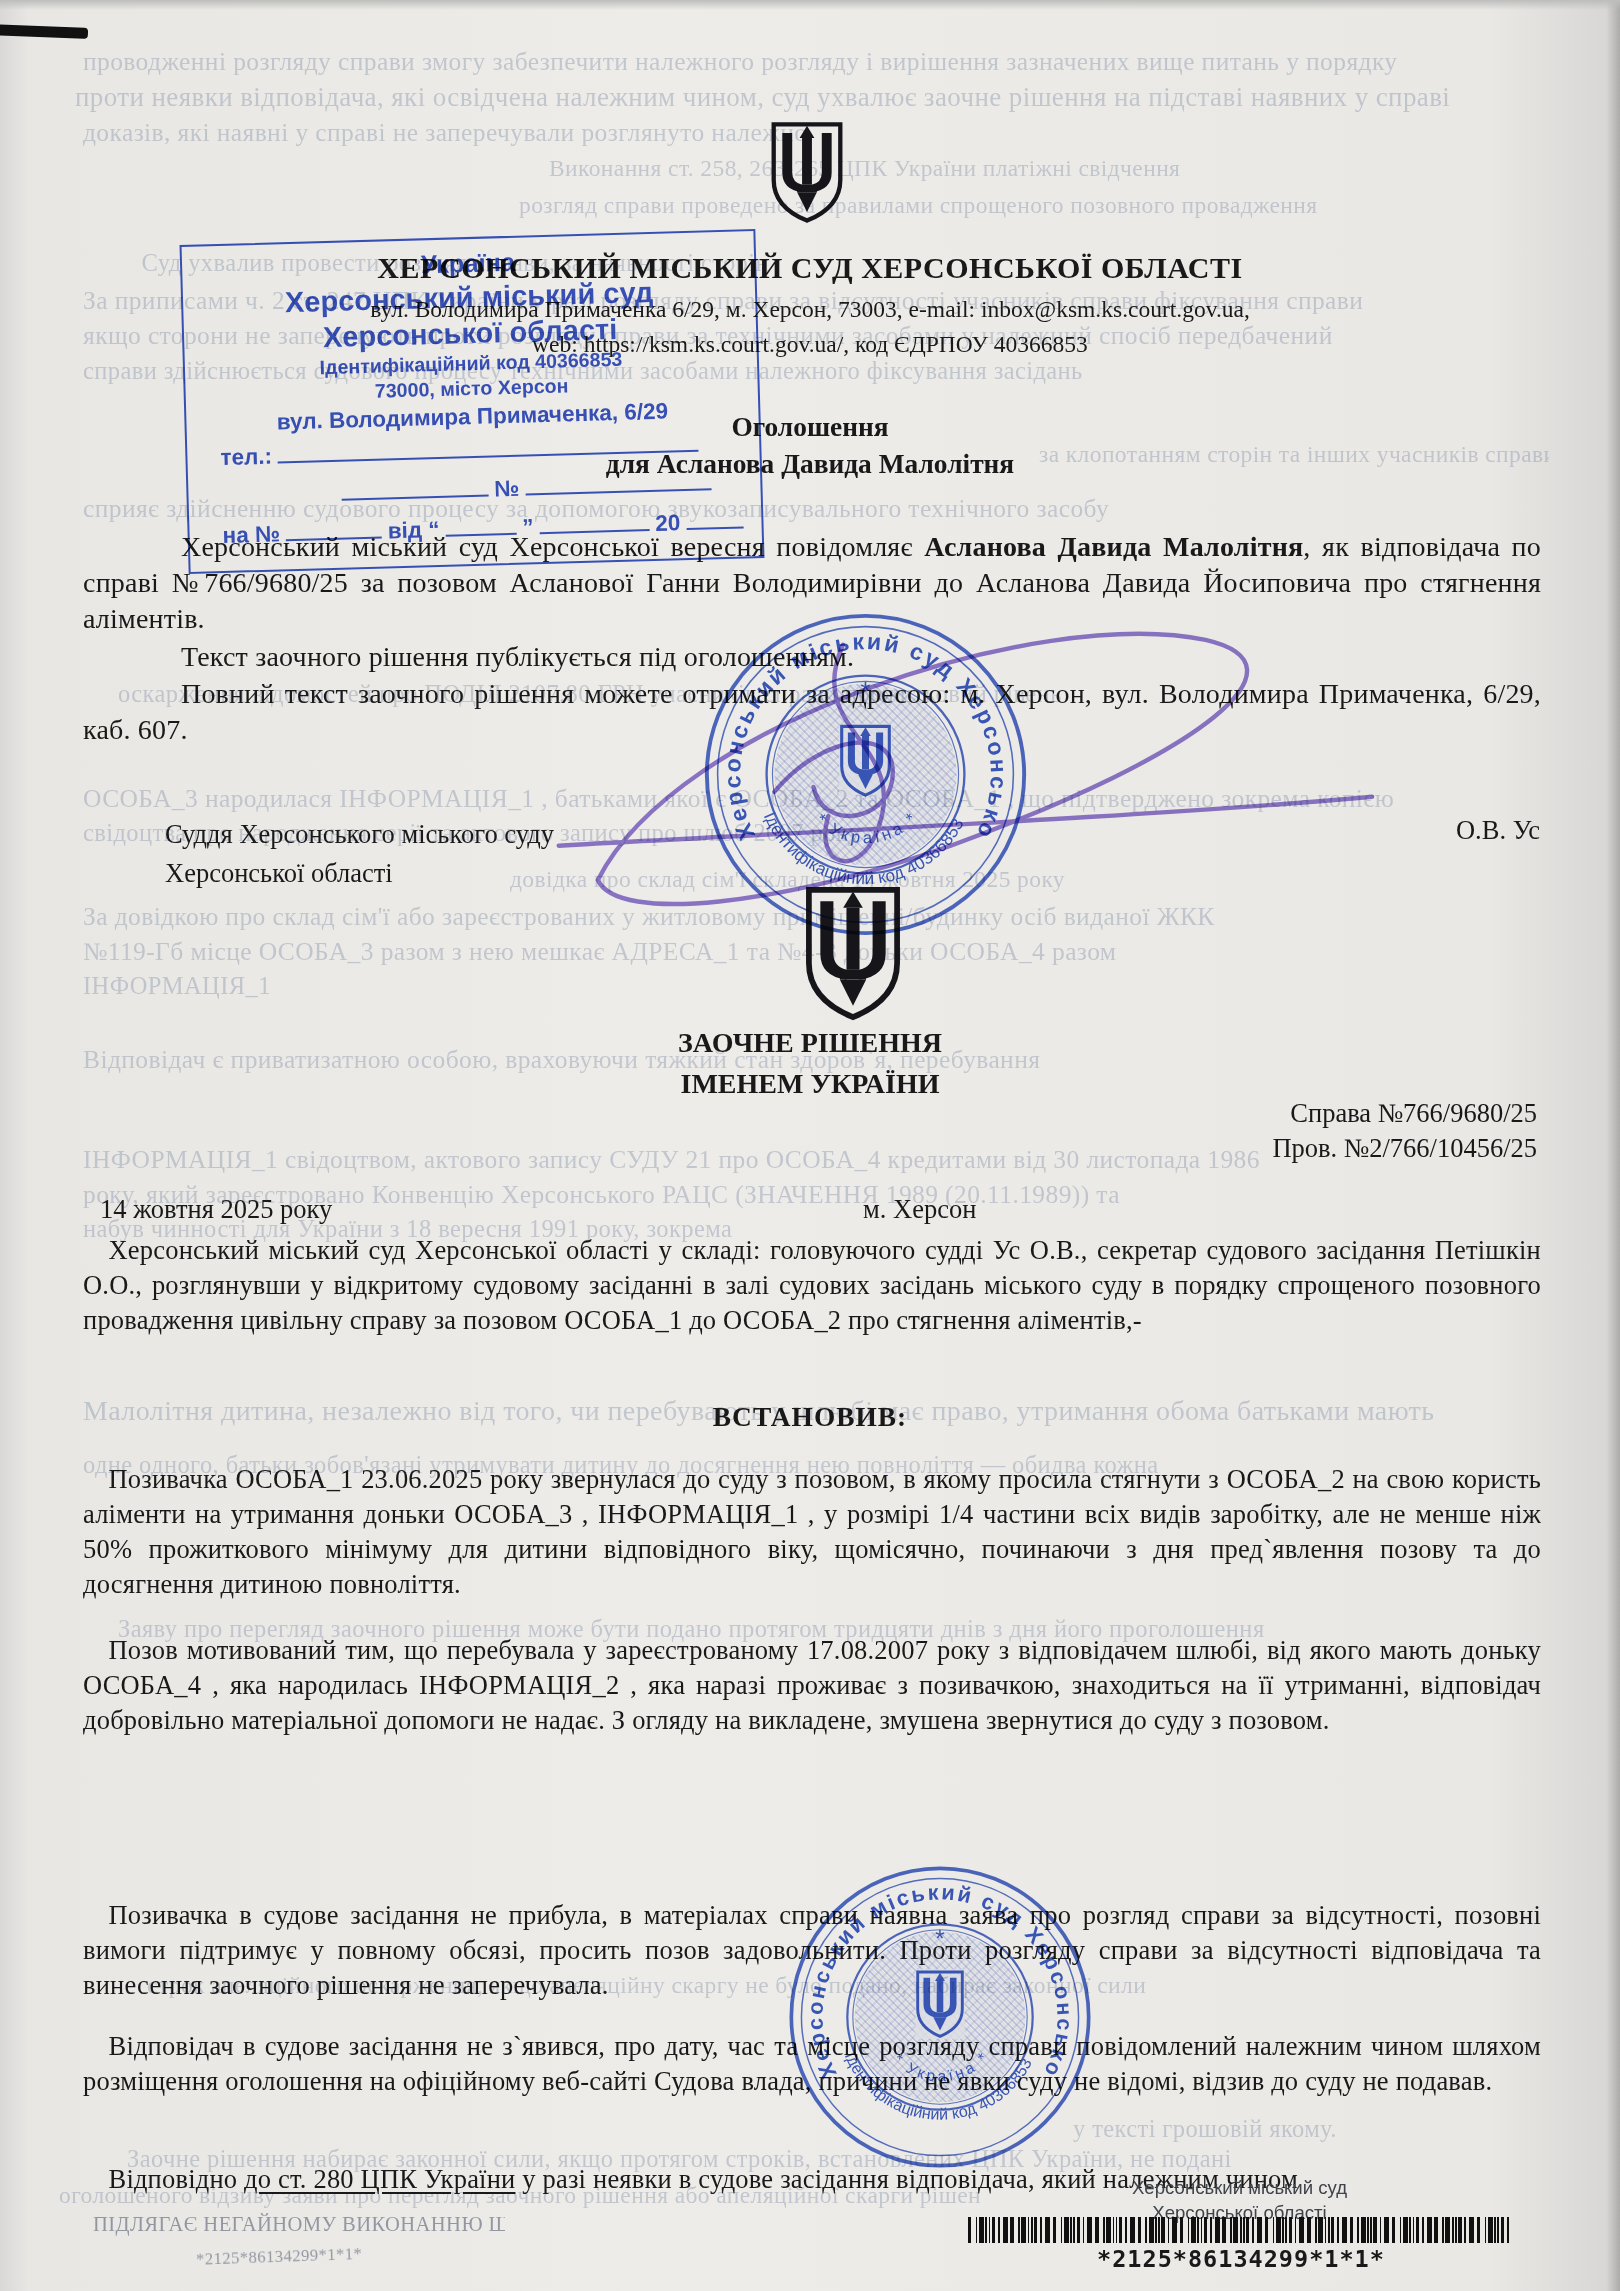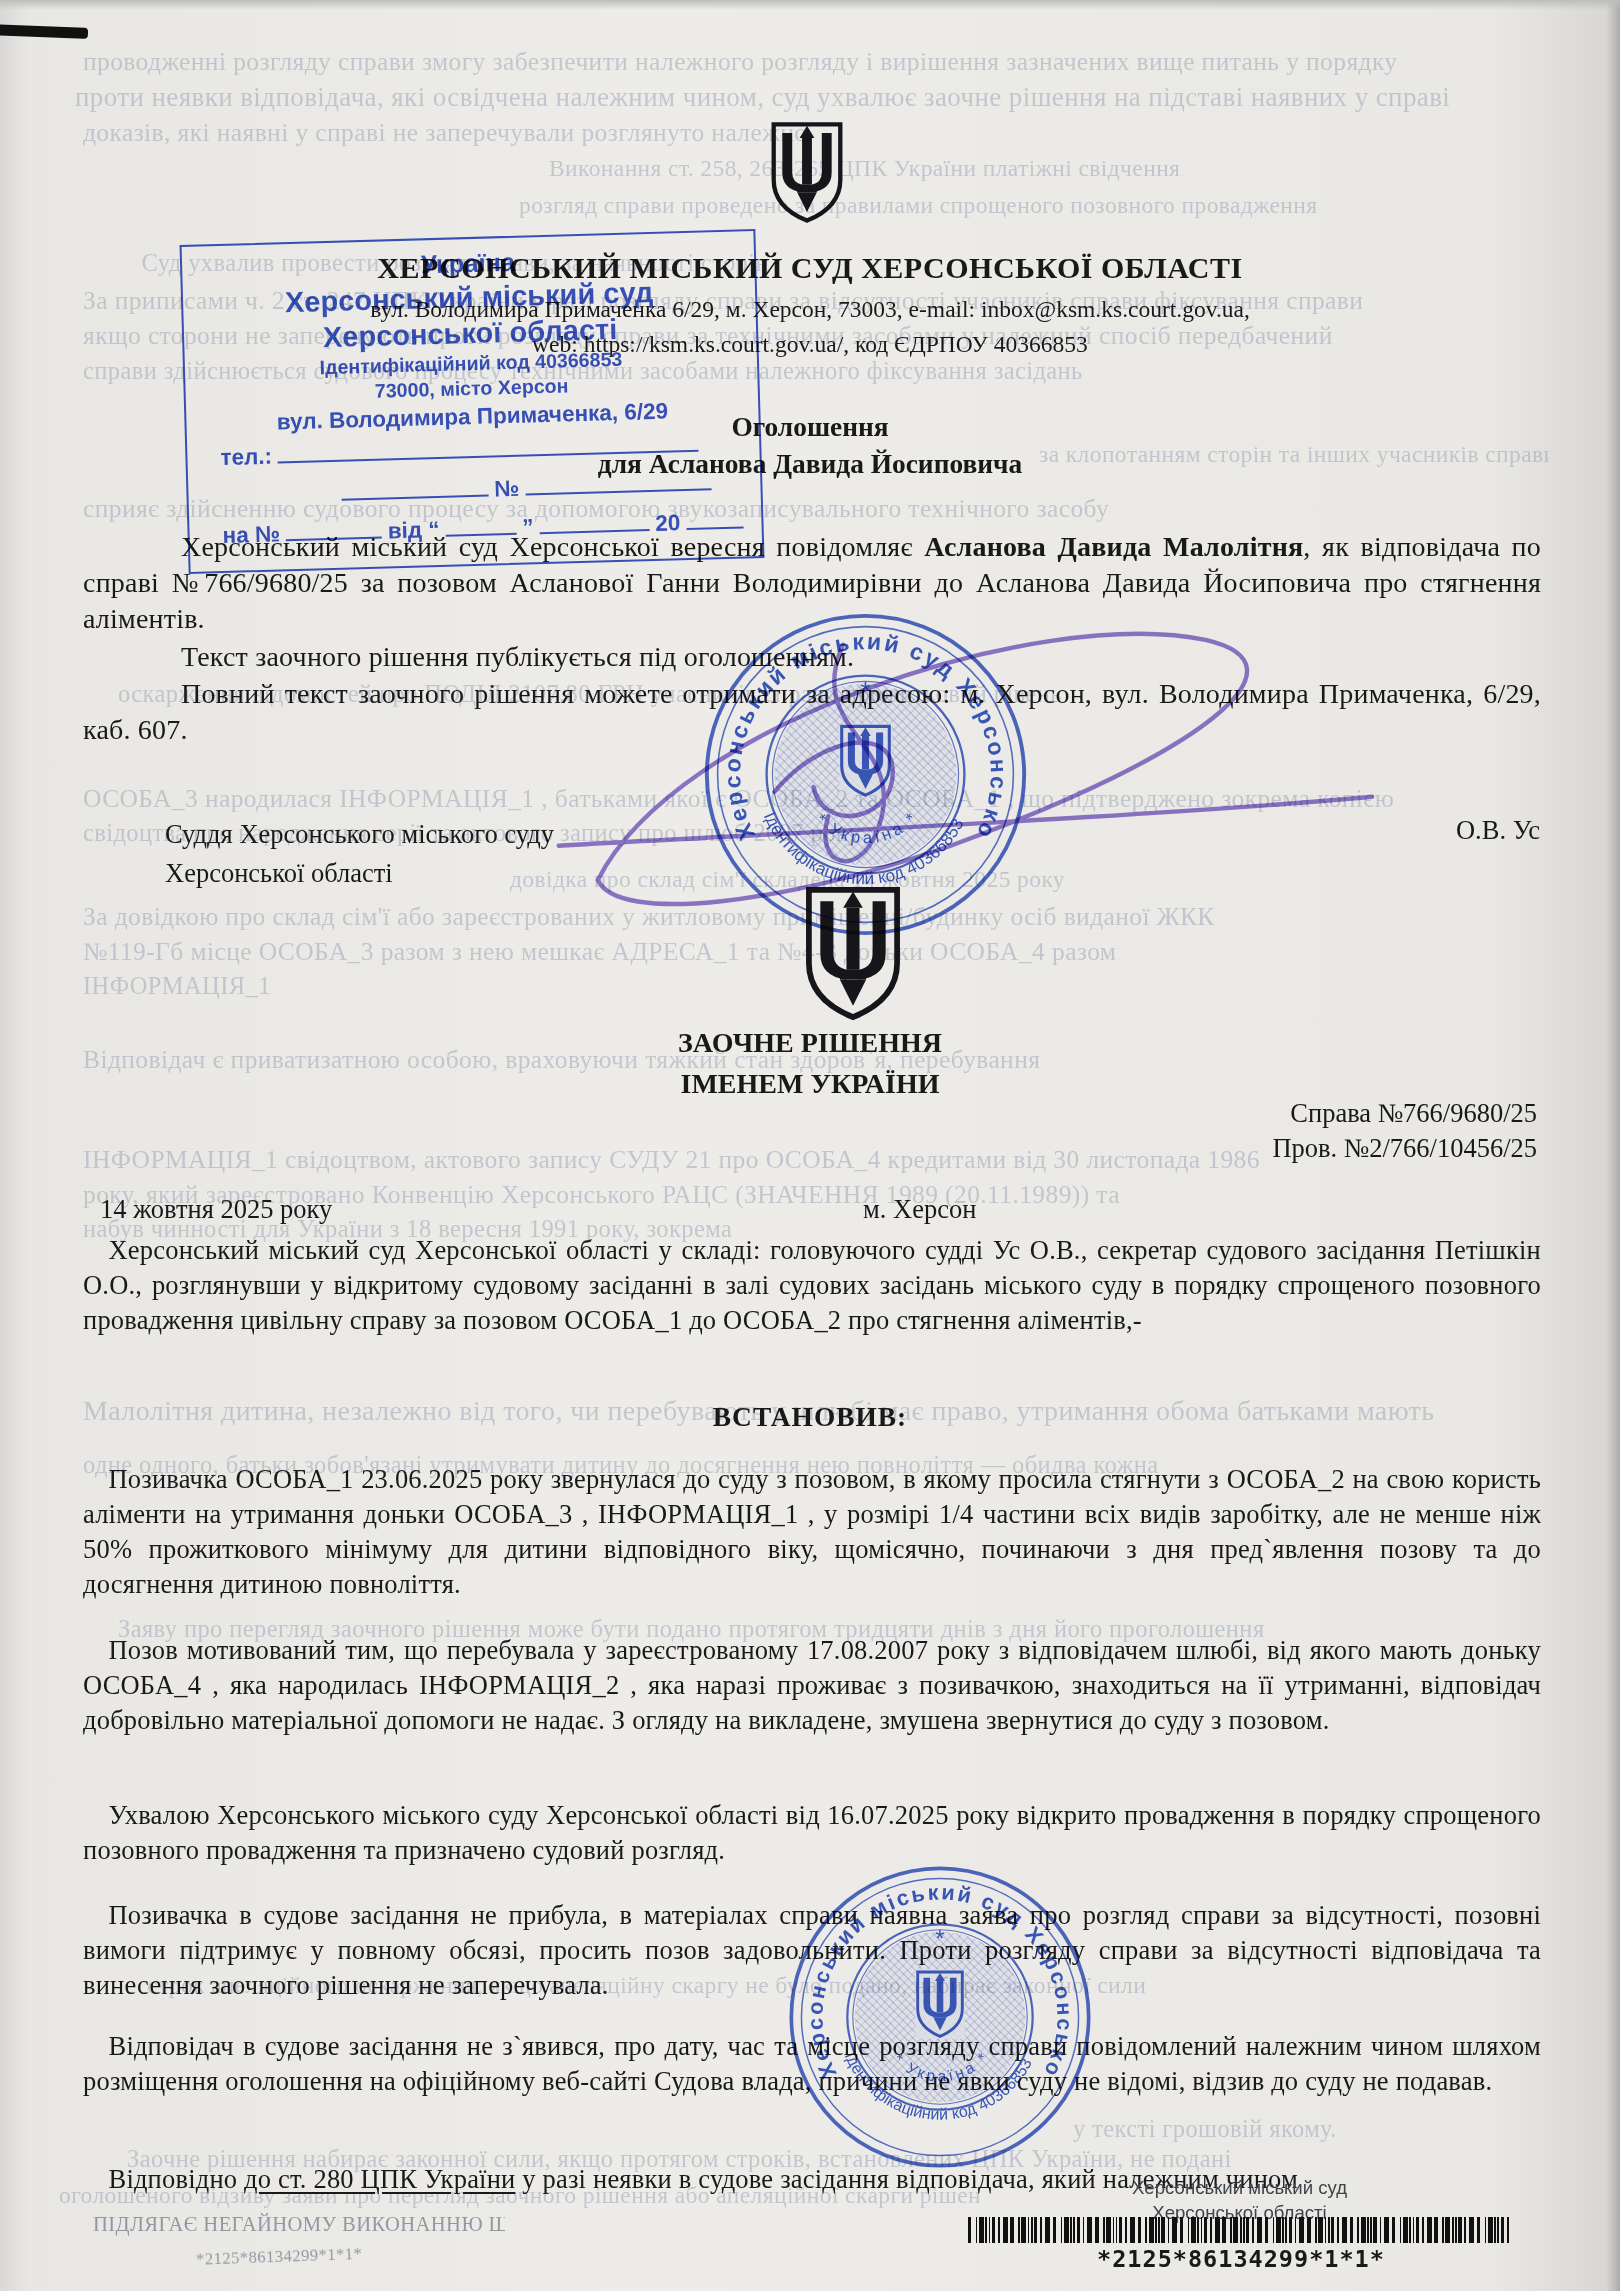--- a/index.html
+++ b/index.html
@@ -99,21 +99,21 @@
 
   <svg class="abs hd" style="left:770px;top:110px;color:#15151a" width="74" height="125" viewBox="0 0 60 84">
     <use href="#tryzub"></use>
   </svg>
 
   <div class="abs center hd b" style="top:251px;font-size:30px;letter-spacing:0.5px">ХЕРСОНСЬКИЙ МІСЬКИЙ СУД ХЕРСОНСЬКОЇ ОБЛАСТІ</div>
   <div class="abs center hd" style="top:296px;font-size:23.5px">вул. Володимира Примаченка  6/29, м. Херсон, 73003, e-mail: inbox@ksm.ks.court.gov.ua,</div>
   <div class="abs center hd" style="top:331px;font-size:23.5px">web: https://ksm.ks.court.gov.ua/, код ЄДРПОУ 40366853</div>
 
   <div class="abs center hd b" style="top:412px;font-size:27.4px">Оголошення</div>
-  <div class="abs center hd b" style="top:449px;font-size:27.4px">для Асланова Давида Йосиповича</div>
+  <div class="abs center hd b" style="top:449px;font-size:27.4px">для Асланова Давида Малолітня</div>
 
   <div class="abs para ann bigind" style="top:529px"><span>Херсонський міський суд Херсонської вересня повідомляє </span><span class="b">Асланова Давида Малолітня</span><span>, як відповідача по справі №766/9680/25 за позовом Асланової Ганни Володимирівни до Асланова Давида Йосиповича про стягнення аліментів.</span></div>
   <div class="abs para ann bigind" style="top:639px;text-align:left">Текст заочного рішення публікується під оголошенням.</div>
   <div class="abs para ann bigind" style="top:676px">Повний текст заочного рішення можете отримати за адресою: м. Херсон, вул. Володимира Примаченка, 6/29, каб. 607.</div>
 
   <div class="abs hd" style="left:165px;top:815px;font-size:26.5px;line-height:39px">
     <div>Суддя Херсонського міського суду</div>
     <div>Херсонської області</div>
   </div>
   <div class="abs hd" style="right:80px;top:815px;font-size:26.5px">О.В. Ус</div>
@@ -161,21 +161,20 @@
 
   <div class="abs hd" style="left:100px;top:1194px;font-size:26.5px">14 жовтня 2025 року</div>
   <div class="abs hd" style="left:863px;top:1194px;font-size:26.5px">м. Херсон</div>
 
   <div class="abs para ind" style="top:1233px">Херсонський міський суд Херсонської області у складі: головуючого судді Ус О.В., секретар судового засідання Петішкін О.О., розглянувши у відкритому судовому засіданні в залі судових засідань міського суду в порядку спрощеного позовного провадження цивільну справу за позовом  ОСОБА_1 до ОСОБА_2 про стягнення аліментів,-</div>
 
   <div class="abs center hd b" style="top:1402px;font-size:27.4px;letter-spacing:1px">ВСТАНОВИВ:</div>
 
   <div class="abs para ind" style="top:1462px">Позивачка ОСОБА_1 23.06.2025 року звернулася до суду з позовом, в якому просила стягнути з ОСОБА_2 на свою користь аліменти на утримання доньки ОСОБА_3 , ІНФОРМАЦІЯ_1 , у розмірі 1/4 частини всіх видів заробітку, але не менше ніж 50% прожиткового мінімуму для дитини відповідного віку, щомісячно, починаючи з дня пред`явлення позову та до досягнення дитиною повноліття.</div>
   <div class="abs para ind" style="top:1633px">Позов мотивований тим, що перебувала у зареєстрованому 17.08.2007 року з відповідачем шлюбі, від якого мають доньку ОСОБА_4 , яка народилась ІНФОРМАЦІЯ_2 , яка наразі проживає з позивачкою, знаходиться на її утриманні, відповідач добровільно матеріальної допомоги не надає. З огляду на викладене, змушена звернутися до суду з позовом.</div>
-  <div class="abs para ind" style="top:1798px">Ухвалою Херсонського міського суду Херсонської області від 16.07.2025 року відкрито провадження в порядку спрощеного позовного провадження та призначено судовий розгляд.</div>
   <div class="abs para ind" style="top:1898px">Позивачка в судове засідання не прибула, в матеріалах справи наявна заява про розгляд справи за відсутності, позовні вимоги підтримує у повному обсязі, просить позов задовольнити. Проти розгляду справи за відсутності відповідача та винесення заочного рішення не заперечувала.</div>
   <div class="abs para ind" style="top:2029px">Відповідач в судове засідання не з`явився, про дату, час та місце розгляду справи повідомлений належним чином шляхом розміщення оголошення на офіційному веб-сайті Судова влада, причини не явки суду не відомі, відзив до суду не подавав.</div>
   <div class="abs para ind" style="top:2162px"><span>Відповідно </span><span class="u">до ст. 280 ЦПК України</span><span> у разі неявки в судове засідання відповідача, який належним чином</span></div>
 
   <svg class="abs seal" style="left:784px;top:1861px" width="312" height="312" viewBox="-170 -170 340 340">
     <g fill="none" stroke="var(--seal-blue)">
       <circle r="162" stroke-width="4" opacity=".9"></circle>
       <circle r="151" stroke-width="1.6" opacity=".85"></circle>
       <circle r="101" stroke-width="2.4" opacity=".9"></circle>
       <circle r="95" stroke-width="1.2" opacity=".8"></circle>

